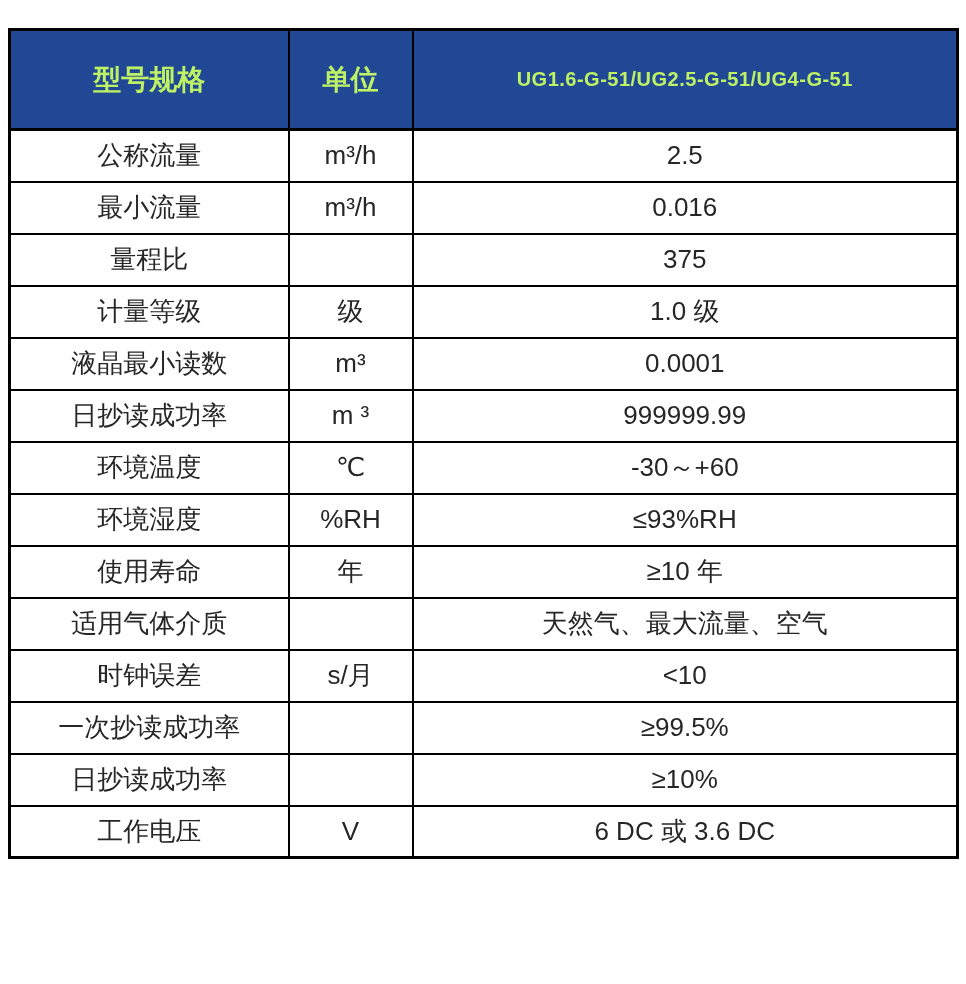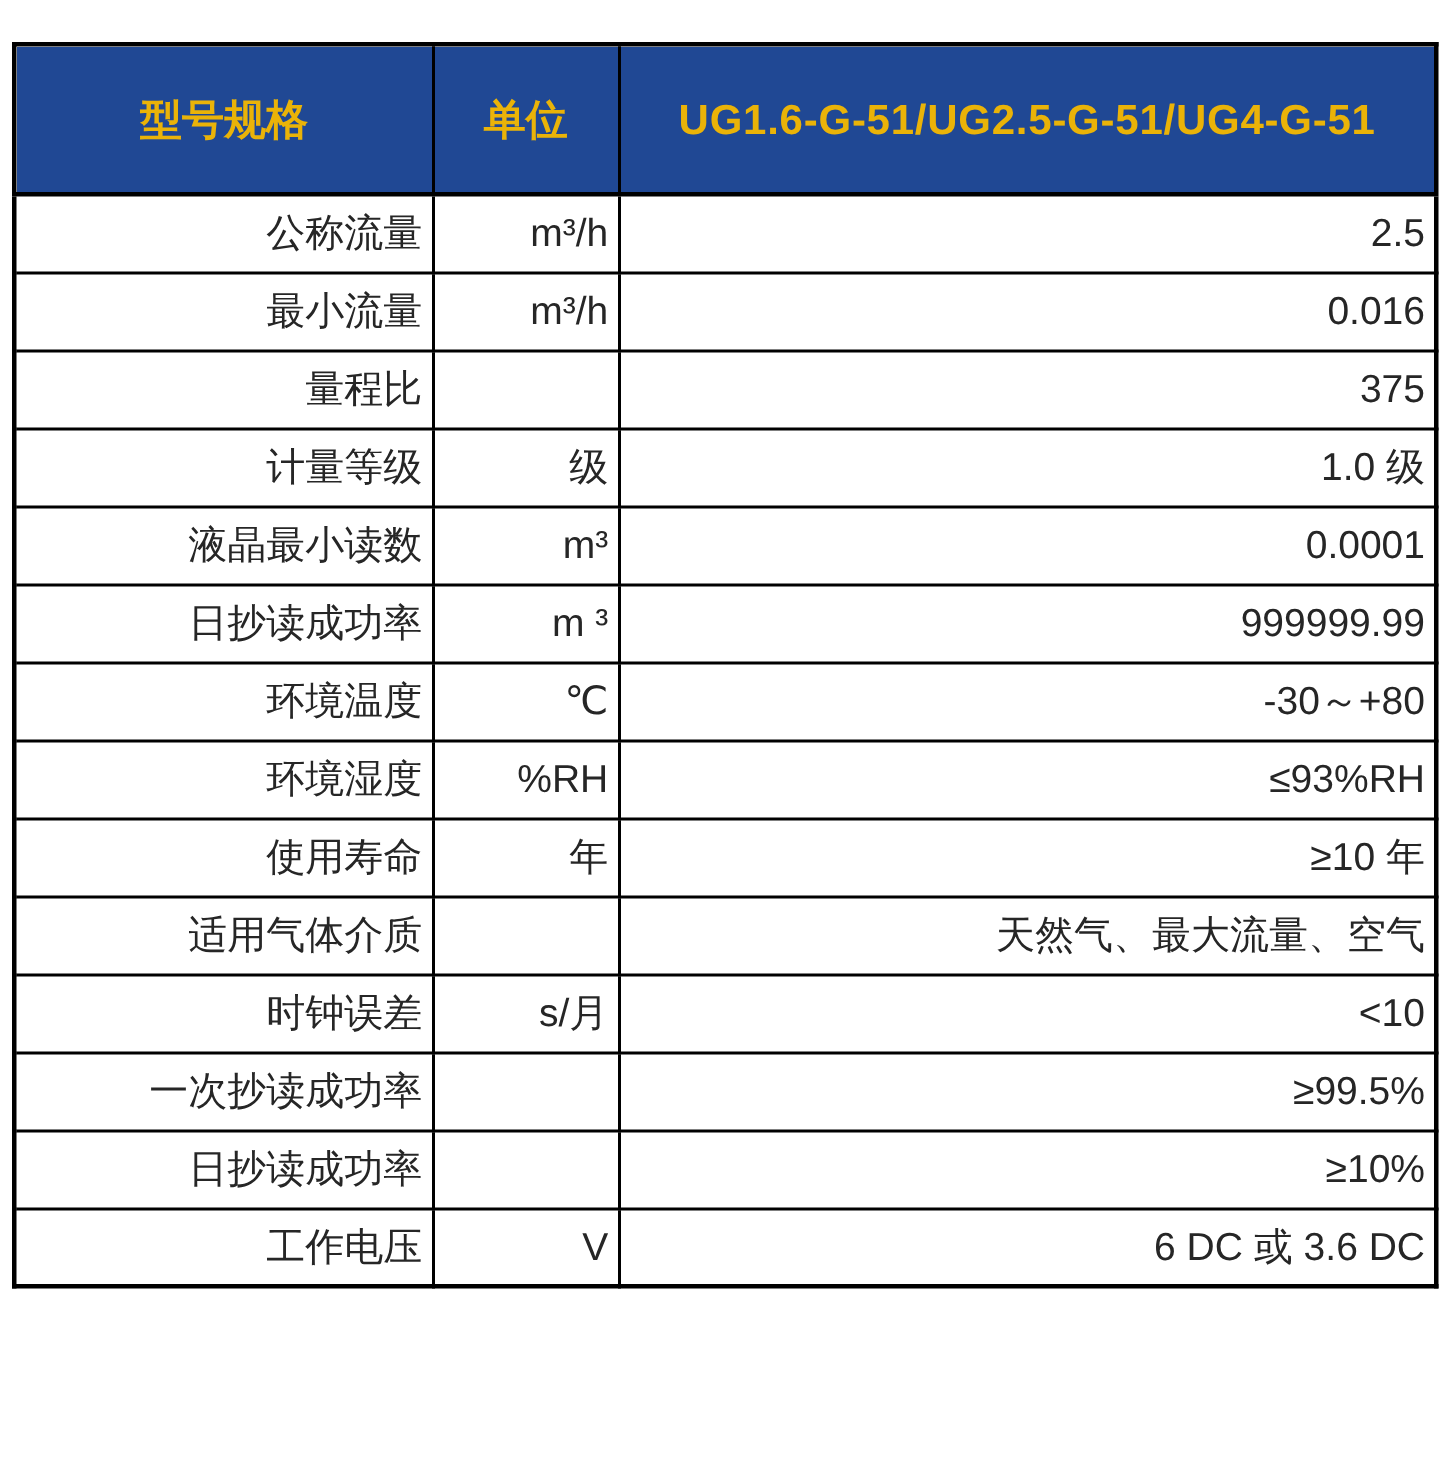--- a/index.html
+++ b/index.html
@@ -29,39 +29,38 @@
     text-align: center;
     vertical-align: middle;
     padding: 0 6px;
     overflow: hidden;
   }
   .spec-table thead tr {
     height: 100px;
   }
   .spec-table thead th {
     background: #204894;
-    color: #eab308;
+    color: #bef264;
     font-weight: bold;
     font-size: 28px;
     line-height: 1.55;
     border-bottom-width: 3px;
   }
   .spec-table thead th.value-col {
-    font-size: 28px;
+    font-size: 20px;
     letter-spacing: 0.5px;
   }
   .spec-table tbody tr {
     height: 52px;
   }
   .spec-table tbody td {
     color: #262626;
     font-size: 26px;
     background: #ffffff;
     white-space: nowrap;
-    text-align: right;
   }
   .spec-table tbody tr:last-child td {
     border-bottom: 2px solid #000000;
   }
   .col-model { width: 279px; }
   .col-unit  { width: 124px; }
   .col-value { width: 545px; }
 </style>
 </head>
 <body>
@@ -107,21 +106,21 @@
           <td>0.0001</td>
         </tr>
         <tr>
           <td>日抄读成功率</td>
           <td>m ³</td>
           <td>999999.99</td>
         </tr>
         <tr>
           <td>环境温度</td>
           <td>℃</td>
-          <td>-30～+80</td>
+          <td>-30～+60</td>
         </tr>
         <tr>
           <td>环境湿度</td>
           <td>%RH</td>
           <td>≤93%RH</td>
         </tr>
         <tr>
           <td>使用寿命</td>
           <td>年</td>
           <td>≥10 年</td>

